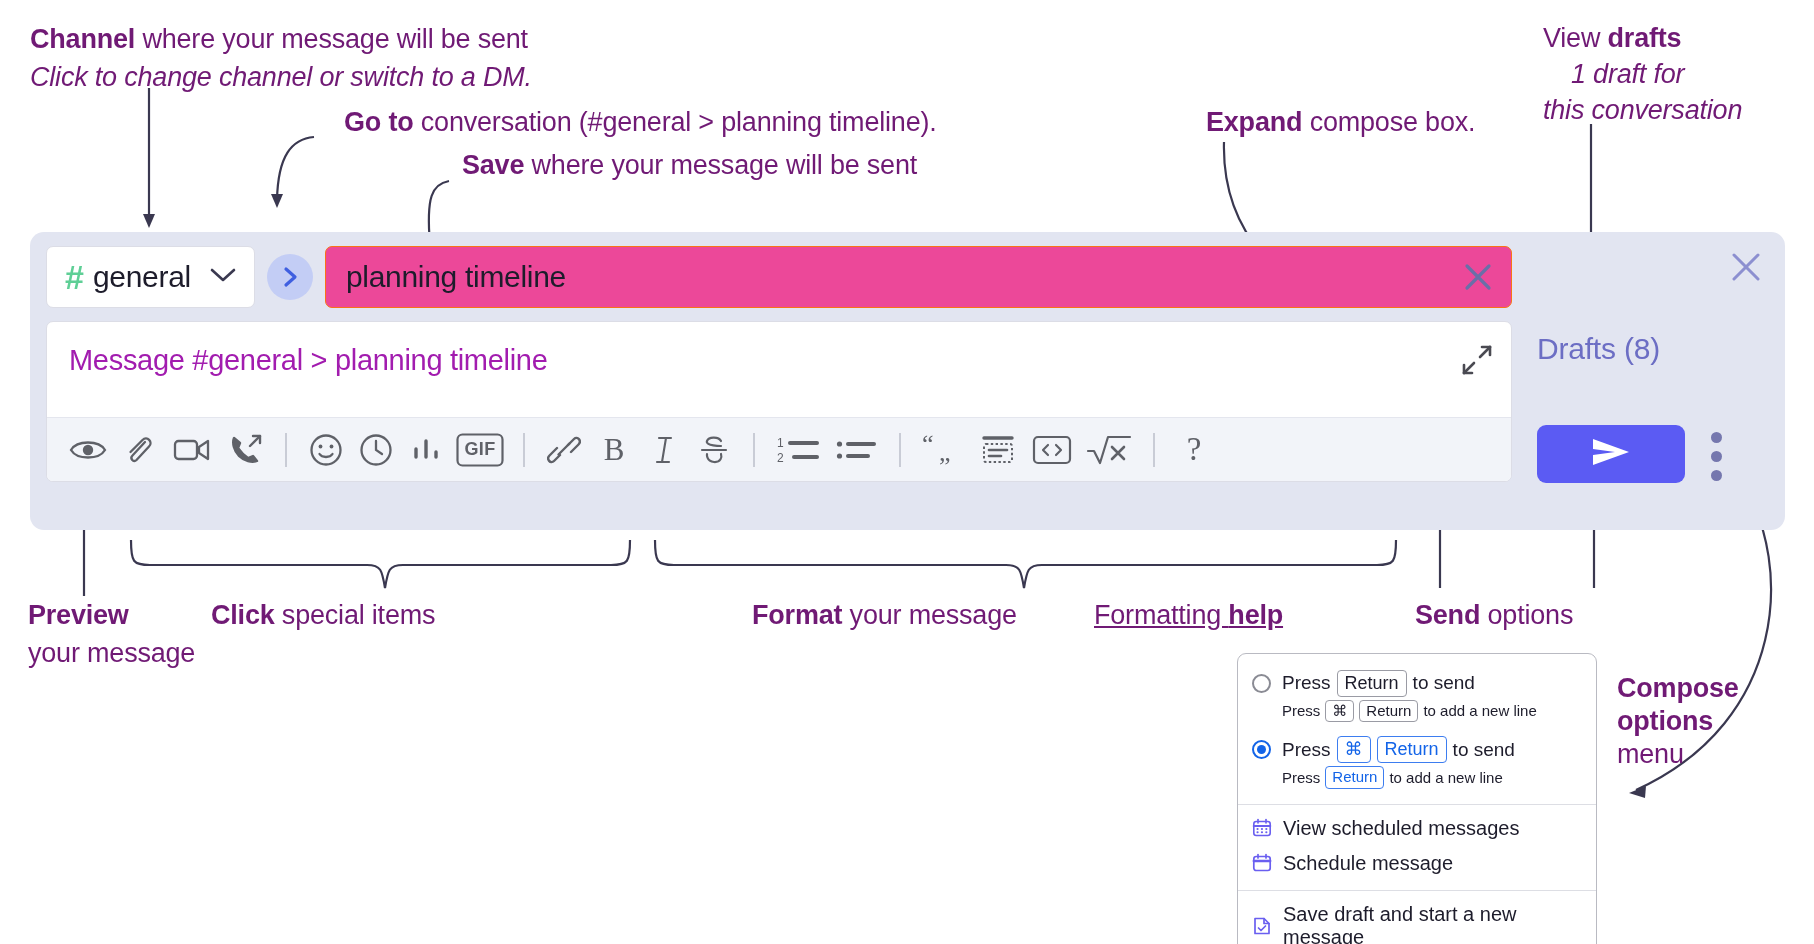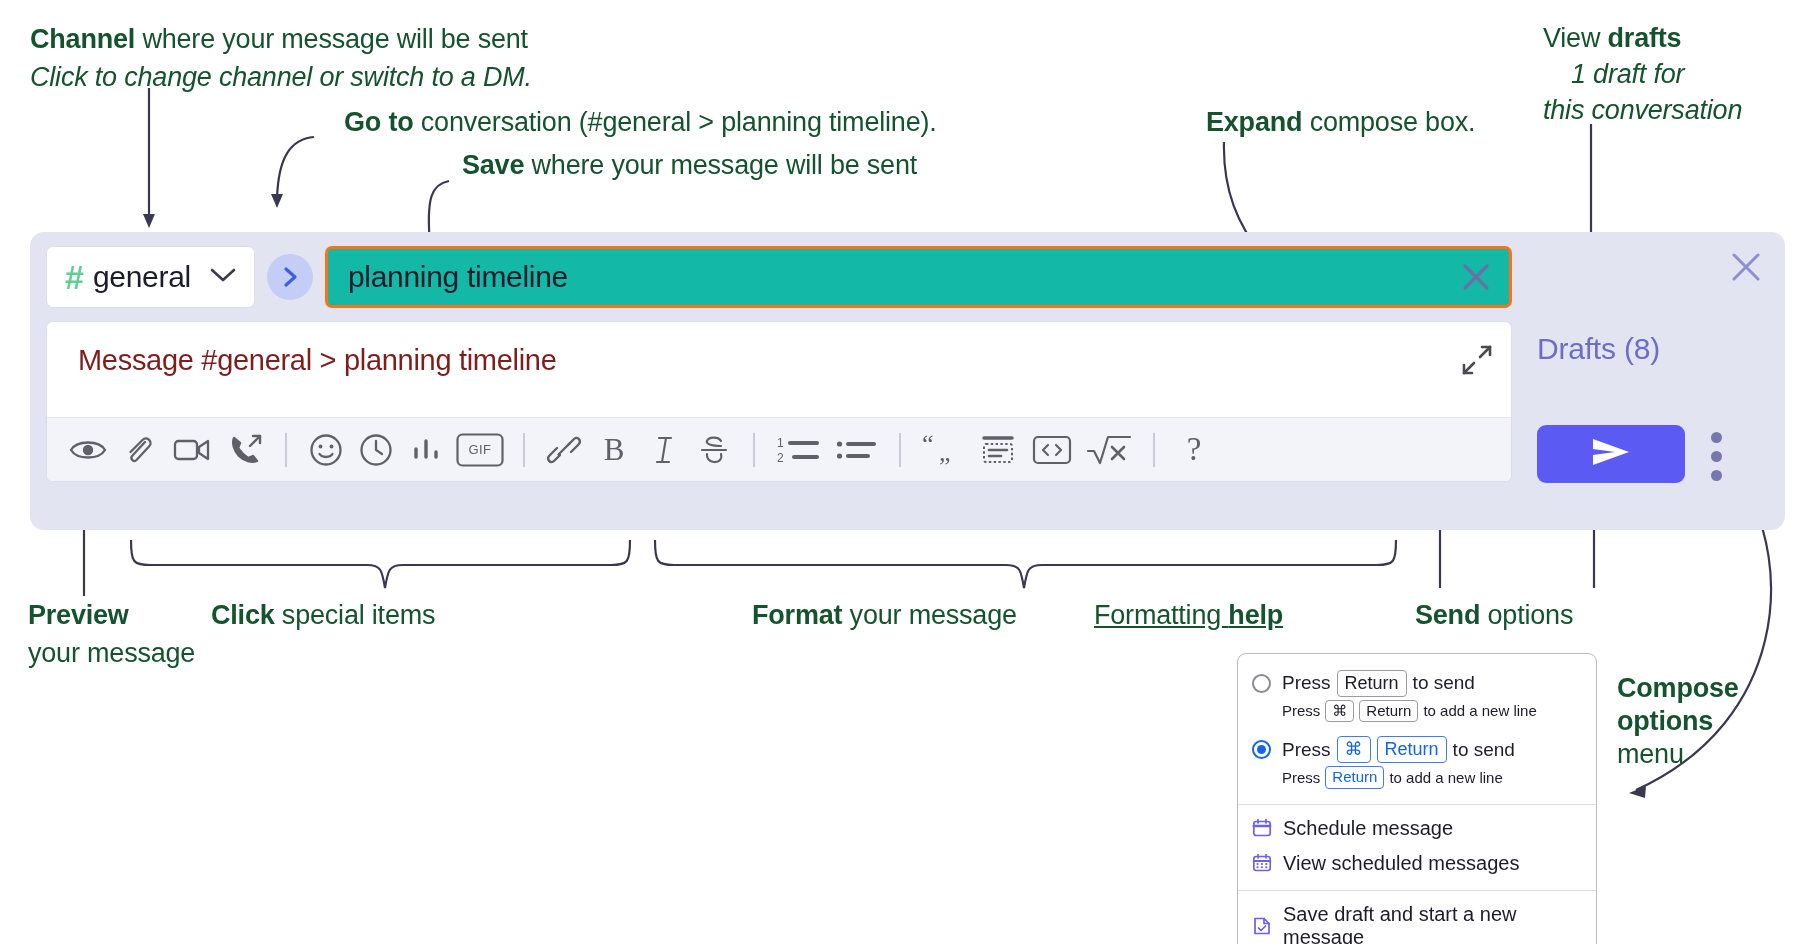--- a/index.html
+++ b/index.html
@@ -7,21 +7,21 @@
     width: 1814px; height: 944px;
     background: #ffffff;
     font-family: "Liberation Sans", sans-serif;
     overflow: hidden;
   }
   #stage { position: relative; width: 1814px; height: 944px; }
 
   
   .anno {
     position: absolute;
-    color: #14532d;
+    color: #701a75;
     font-size: 27px;
     line-height: 1.18;
     white-space: nowrap;
     letter-spacing: -0.2px;
   }
   .anno b { font-weight: 700; }
   .anno i { font-style: italic; }
 
   svg.lines { position: absolute; left:0; top:0; width: 1814px; height: 944px; pointer-events: none; }
 
@@ -59,22 +59,22 @@
     display: flex; align-items: center; justify-content: center;
     margin: 0 12px;
     flex: 0 0 auto;
   }
   #goto-btn svg { display:block; }
 
   #topic-box {
     position: relative;
     flex: 1 1 auto;
     height: 62px;
-    background: #14b8a6;
-    border: 3px solid #f97316;
+    background: #ec4899;
+    border: 1px solid #f97316;
     border-radius: 7px;
     display: flex; align-items: center;
     padding: 0 60px 0 20px;
   }
   #topic-value { font-size: 30px; color: #1d1c2b; letter-spacing: -0.3px; }
   #topic-clear {
     position: absolute; right: 16px; top: 50%; transform: translateY(-50%);
     width: 34px; height: 34px;
   }
 
@@ -85,21 +85,21 @@
     border: 1px solid #dcdde6;
     border-radius: 7px;
     overflow: hidden;
   }
   #message-input-area {
     position: relative;
     height: 95px;
     display: flex; align-items: flex-start;
     padding: 22px 20px 0 22px;
   }
-  #message-placeholder { font-size: 29px; color: #7f1d1d; letter-spacing: -0.3px; margin-left: 9px; }
+  #message-placeholder { font-size: 29px; color: #a21caf; letter-spacing: -0.3px; }
   #expand-btn { position: absolute; right: 18px; top: 22px; width: 32px; height: 32px; }
 
   
   #toolbar {
     height: 64px;
     background: #f2f4f9;
     border-top: 1px solid #e4e6ee;
     display: flex; align-items: center;
     padding: 0 16px;
     gap: 0;
@@ -329,21 +329,21 @@
               <path d="M5 22 L5 14"></path>
                 <path d="M15 22 L15 6"></path>
                 <path d="M25 22 L25 17"></path>
             </svg>
           </div>
 
           <div class="tb wide">
             <svg width="48" height="34" viewBox="0 0 48 34" fill="none" stroke="#5f6168" stroke-width="2.2">
               <rect x="1.5" y="1.5" width="45" height="31" rx="5"></rect>
             </svg>
-            <span style="position:absolute; font-size:13px; color:#5f6168; font-weight:400; letter-spacing:0.4px;">GIF</span>
+            <span style="position:absolute; font-size:18px; color:#5f6168; font-weight:700; letter-spacing:0.4px;">GIF</span>
           </div>
 
           <div class="tb-sep"></div>
 
           <div class="tb">
             <svg width="34" height="32" viewBox="0 0 34 32" fill="none" stroke="#5f6168" stroke-width="2.4" stroke-linecap="round">
               <path d="M13 21 L7 27 C3.5 30.5, -1 25, 2.5 21.5 L10 14"></path>
               <path d="M21 11 L27 5 C30.5 1.5, 35 7, 31.5 10.5 L24 18"></path>
               <path d="M11.5 20.5 L22.5 9.5"></path>
             </svg>
@@ -508,46 +508,46 @@
         <span>to send</span>
       </span>
     </div>
     <div class="sub">
       <span>Press</span>
       <span class="key blue">Return</span>
       <span>to add a new line</span>
     </div>
 
     <div class="menu-div"></div>
-
-    <div class="menu-item">
-      <span class="mi">
-        <svg width="20" height="20" viewBox="0 0 20 20" fill="none" stroke="#6a5ff0" stroke-width="1.7" stroke-linecap="round">
-          <rect x="1.8" y="3.5" width="16.4" height="14" rx="2.4"></rect>
-          <path d="M1.8 8 L18.2 8" stroke-width="2.4"></path>
-          <path d="M6 1.6 L6 5"></path>
-            <path d="M14 1.6 L14 5"></path>
-        </svg>
-      </span>
-      <span>Schedule message</span>
-    </div>
 
     <div class="menu-item">
       <span class="mi">
         <svg width="20" height="20" viewBox="0 0 20 20" fill="none" stroke="#6a5ff0" stroke-width="1.6" stroke-linecap="round">
           <rect x="1.8" y="3.5" width="16.4" height="14" rx="2.4"></rect>
           <path d="M1.8 8 L18.2 8" stroke-width="2.2"></path>
           <path d="M6 1.6 L6 5"></path>
             <path d="M14 1.6 L14 5"></path>
           <path d="M5.5 11 L5.6 11 M9.9 11 L10 11 M14.3 11 L14.4 11 M5.5 14.3 L5.6 14.3 M9.9 14.3 L10 14.3 M14.3 14.3 L14.4 14.3" stroke-width="2.1"></path>
         </svg>
       </span>
       <span>View scheduled messages</span>
     </div>
 
+    <div class="menu-item">
+      <span class="mi">
+        <svg width="20" height="20" viewBox="0 0 20 20" fill="none" stroke="#6a5ff0" stroke-width="1.7" stroke-linecap="round">
+          <rect x="1.8" y="3.5" width="16.4" height="14" rx="2.4"></rect>
+          <path d="M1.8 8 L18.2 8" stroke-width="2.4"></path>
+          <path d="M6 1.6 L6 5"></path>
+            <path d="M14 1.6 L14 5"></path>
+        </svg>
+      </span>
+      <span>Schedule message</span>
+    </div>
+
     <div class="menu-div"></div>
 
     <div class="menu-item">
       <span class="mi">
         <svg width="20" height="20" viewBox="0 0 20 20" fill="none" stroke="#6a5ff0" stroke-width="1.7" stroke-linecap="round" stroke-linejoin="round">
           <path d="M3 2.5 L12 2.5 L17 7.5 L17 17.5 L3 17.5 Z"></path>
           <path d="M12 2.5 L12 7.5 L17 7.5"></path>
           <path d="M6.5 12 L9 14.5 L13.5 10"></path>
         </svg>
       </span>

